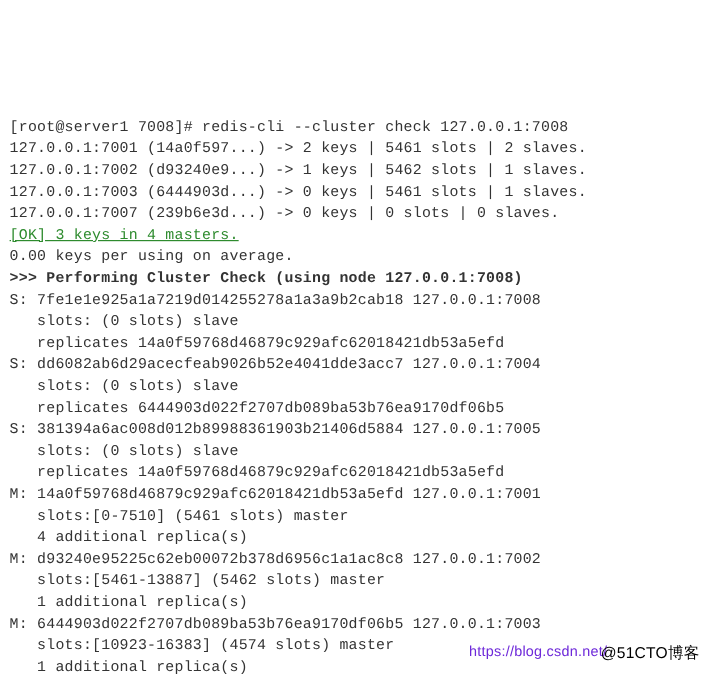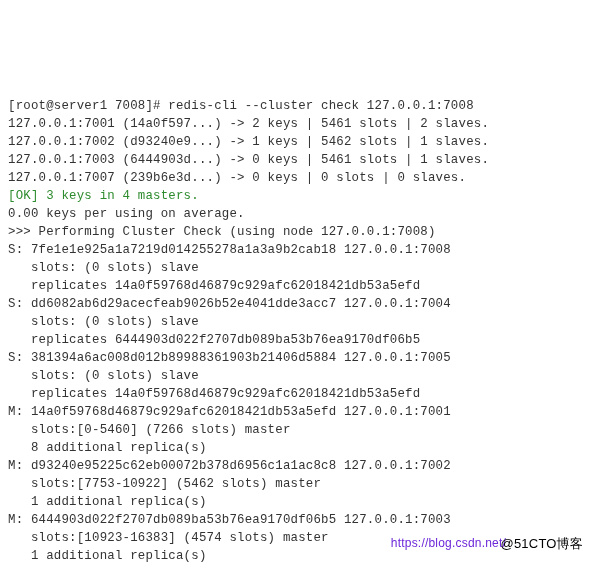--- a/index.html
+++ b/index.html
@@ -6,22 +6,22 @@
     margin: 0;
     padding: 8px;
     font-family: "Consolas", "Courier New", monospace;
     font-size: 12.4px;
     line-height: 1.45;
     background: #fff;
     color: #333;
     white-space: pre;
     letter-spacing: 0.2px;
   }
-  .green { color: #2e8b2e; }
-  .bold { font-weight: normal; }
+  .green { color: #2e8b2e; text-decoration: underline; }
+  .bold { font-weight: bold; }
   .watermark {
     position: absolute;
     right: 8px;
     bottom: 8px;
     color: #000000;
     font-size: 13px;
     font-family: sans-serif;
   }
   .watermark2 {
     position: absolute;
@@ -49,24 +49,24 @@
 <span>S: 7fe1e1e925a1a7219d014255278a1a3a9b2cab18 127.0.0.1:7008</span>
 <span>   slots: (0 slots) slave</span>
 <span>   replicates 14a0f59768d46879c929afc62018421db53a5efd</span>
 <span>S: dd6082ab6d29acecfeab9026b52e4041dde3acc7 127.0.0.1:7004</span>
 <span>   slots: (0 slots) slave</span>
 <span>   replicates 6444903d022f2707db089ba53b76ea9170df06b5</span>
 <span>S: 381394a6ac008d012b89988361903b21406d5884 127.0.0.1:7005</span>
 <span>   slots: (0 slots) slave</span>
 <span>   replicates 14a0f59768d46879c929afc62018421db53a5efd</span>
 <span>M: 14a0f59768d46879c929afc62018421db53a5efd 127.0.0.1:7001</span>
-<span>   slots:[0-5460] (7266 slots) master</span>
-<span>   8 additional replica(s)</span>
+<span>   slots:[0-7510] (5461 slots) master</span>
+<span>   4 additional replica(s)</span>
 <span>M: d93240e95225c62eb00072b378d6956c1a1ac8c8 127.0.0.1:7002</span>
-<span>   slots:[7753-10922] (5462 slots) master</span>
+<span>   slots:[5461-13887] (5462 slots) master</span>
 <span>   1 additional replica(s)</span>
 <span>M: 6444903d022f2707db089ba53b76ea9170df06b5 127.0.0.1:7003</span>
 <span>   slots:[10923-16383] (4574 slots) master</span>
 <span>   1 additional replica(s)</span>
 
 
 
 
 
 </div>

